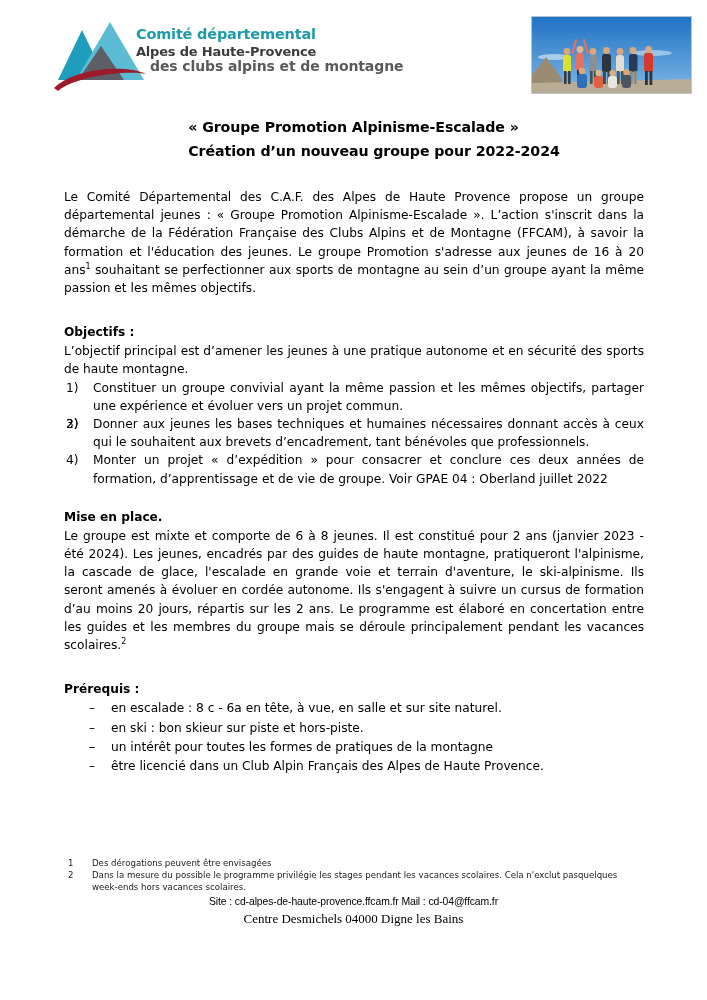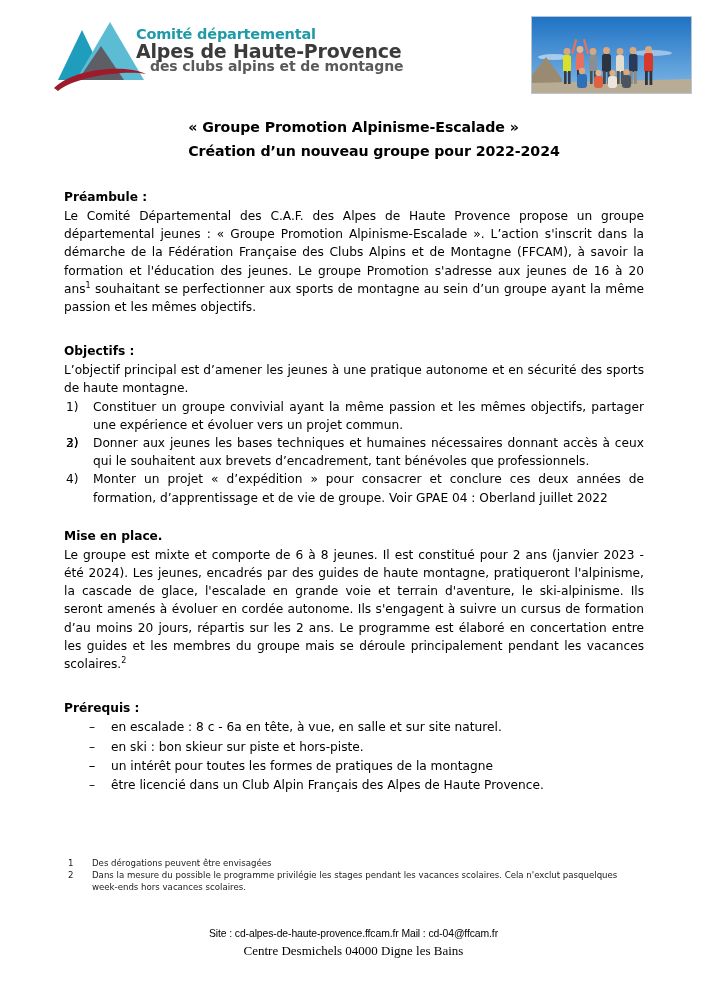--- a/index.html
+++ b/index.html
@@ -50,21 +50,21 @@
     font-family: "DejaVu Sans", sans-serif;
     font-size: 14.5px;
     font-weight: bold;
     color: #1f9aa8;
     letter-spacing: -0.2px;
     line-height: 17px;
     white-space: nowrap;
   }
   .logo-line2 {
     font-family: "DejaVu Sans", sans-serif;
-    font-size: 19px;
+    font-size: 13px;
     font-weight: bold;
     color: #3b3b3b;
     letter-spacing: -0.2px;
     line-height: 17px;
     white-space: nowrap;
   }
   .logo-line3 {
     font-family: "DejaVu Sans", sans-serif;
     font-size: 14px;
     font-weight: bold;
@@ -207,21 +207,21 @@
     position: absolute;
     left: 4px;
     top: 0;
     font-size: 8.6px;
   }
 
   
   .footer {
     position: absolute;
     left: 0;
-    top: 926px;
+    top: 894px;
     width: 707px;
     text-align: center;
   }
   .footer-line1 {
     font-family: "Liberation Sans", sans-serif;
     font-size: 10.4px;
     line-height: 16px;
     letter-spacing: -0.1px;
   }
   .footer-line2 {
@@ -329,21 +329,20 @@
   </div>
 
   <div class="title-block">
     <div class="doc-title-1">« Groupe Promotion Alpinisme-Escalade »</div>
     <div class="doc-title-2">Création d’un nouveau groupe pour 2022-2024</div>
   </div>
 
   <div class="content">
 
     <div class="section">
-      <div class="sec-head">Préambule :</div>
       <p class="para"><span>Le Comité Départemental des C.A.F. des Alpes de Haute Provence propose un groupe départemental jeunes : « Groupe  Promotion Alpinisme-Escalade ». L’action  s'inscrit dans la démarche de  la Fédération Française des Clubs Alpins et de Montagne (FFCAM), à savoir la formation et l'éducation des jeunes. Le groupe Promotion s'adresse aux jeunes de 16 à 20 ans</span><sup>1</sup><span> souhaitant se perfectionner aux sports de montagne au sein d’un groupe ayant la même passion et les mêmes objectifs.</span></p>
     </div>
 
     <div class="spacer-lg"></div>
 
     <div class="section">
       <div class="sec-head">Objectifs :</div>
       <p class="para">L’objectif principal est d’amener les jeunes à une pratique autonome et en sécurité des sports de haute montagne.</p>
       <ol class="numlist">
         <li><span class="marker">1)</span><span>Constituer un groupe convivial ayant la même passion et les mêmes objectifs, partager une expérience et évoluer vers un projet commun.</span></li>

